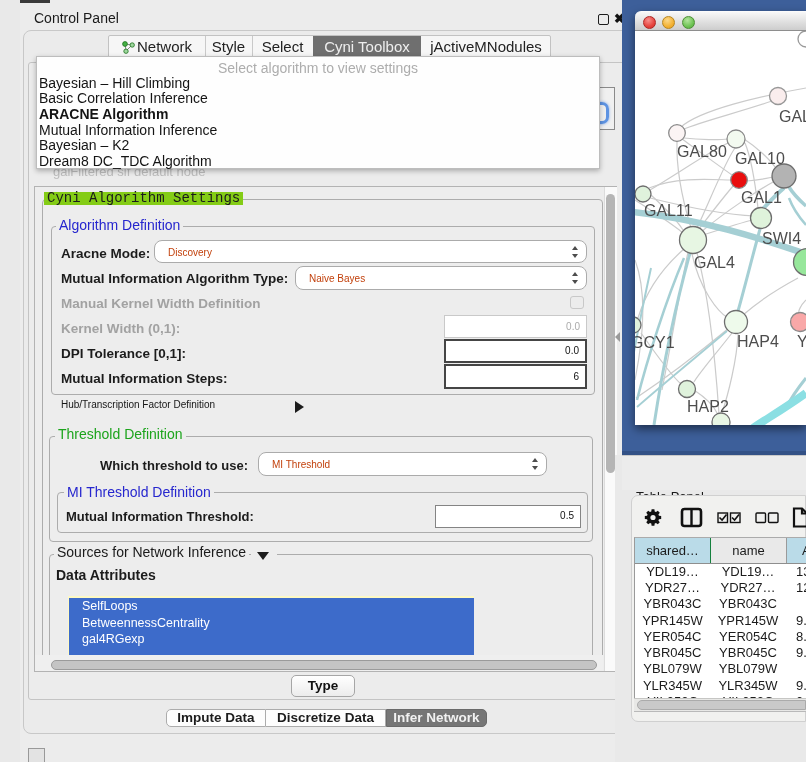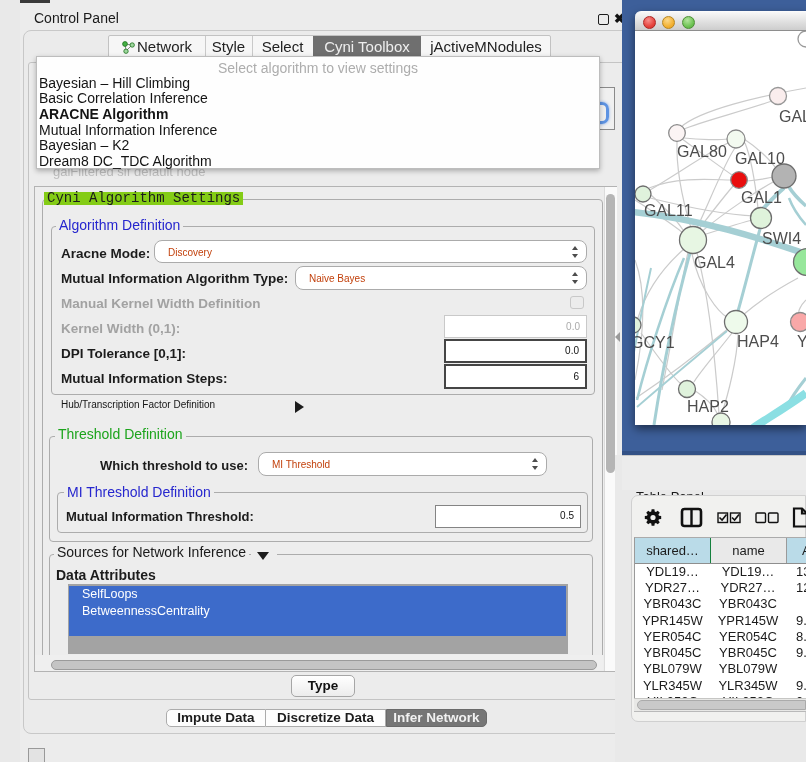--- a/index.html
+++ b/index.html
@@ -104,24 +104,25 @@
     <div class="lbl" style="left:46px;top:509px;font-size:13px;">Mutual Information Threshold:</div>
     <div class="tfield" style="left:415px;top:505px;width:146px;height:23px;border:1.5px solid #848484;color:#111;line-height:20px;">0.5</div>
 
     <div class="grp" style="left:29px;top:554px;width:542px;height:106px;"></div>
     <div class="gtitle" style="left:34px;top:546px;color:#1a1a1a;background:#EDEDED;">Sources for Network Inference</div>
     <div class="abs" style="left:231px;top:549px;width:26px;height:12px;background:#EDEDED;"></div>
     <div class="abs" style="left:237px;top:552px;width:0;height:0;border-left:6.5px solid transparent;border-right:6.5px solid transparent;border-top:8px solid #1c1c1c;"></div>
 
     <div class="lbl" style="left:36px;top:567px;font-size:14px;">Data Attributes</div>
 
-    <div class="abs" style="left:48px;top:584px;width:500px;height:70px;background:#a3a3a3;overflow:hidden;">
+    <div class="abs" style="left:48px;top:596px;width:406px;height:70px;background:#fef9c3;overflow:hidden;">
       <div class="abs" style="left:1px;top:2px;width:497px;">
         <div class="litem">SelfLoops</div>
         <div class="litem">BetweennessCentrality</div>
+        <div class="litem">gal4RGexp</div>
         <div class="litem">&nbsp;</div>
       </div>
       <div class="abs" style="left:501px;top:6px;width:9px;height:47px;background:#ACACAC;border-radius:5px;"></div>
     </div>
 
     <div class="abs" style="left:15px;top:655px;width:568px;height:16px;background:#EFEFEF;"></div>
     <div class="abs" style="left:31px;top:660px;width:546px;height:10px;background:#C4C4C4;border:1px solid #9A9A9A;border-radius:6px;box-sizing:border-box;"></div>
 
     <div class="abs" style="left:584px;top:187px;width:12px;height:484px;background:#FAFAFA;border-left:1px solid #DCDCDC;"></div>
     <div class="abs" style="left:586px;top:194px;width:9px;height:279px;background:#B5B5B5;border-radius:5px;"></div>

